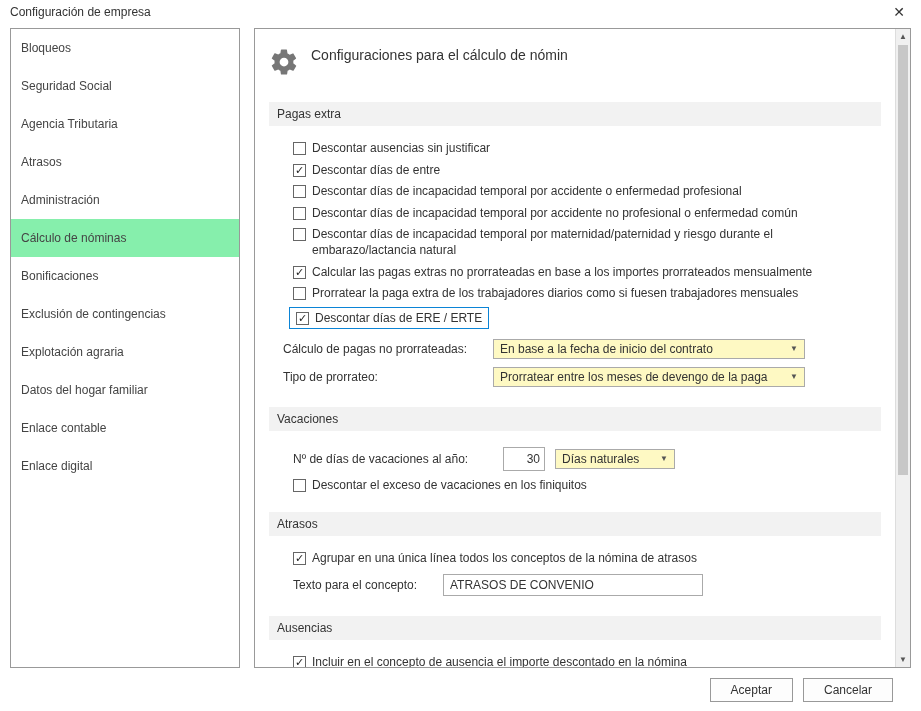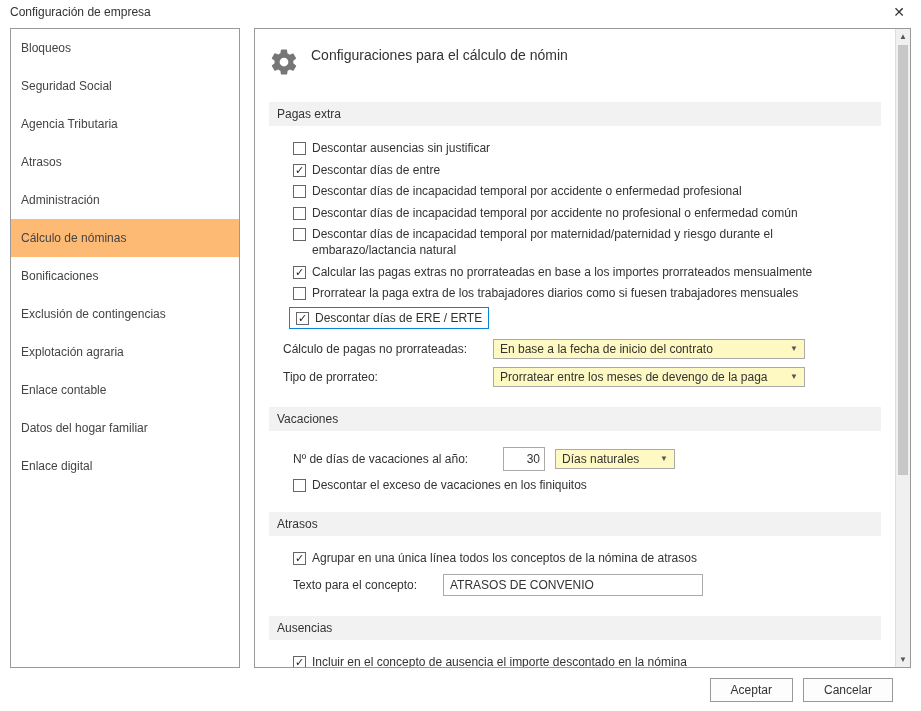--- a/index.html
+++ b/index.html
@@ -38,21 +38,21 @@
     background: #fff;
     overflow-y: auto;
   }
   .sidebar-item {
     padding: 12px 10px;
     cursor: pointer;
     color: #444;
     font-size: 12px;
   }
   .sidebar-item.selected {
-    background: #fdba74;
+    background: #86efac;
   }
   .content {
     flex: 1;
     border: 1px solid #999;
     position: relative;
     overflow: hidden;
   }
   .content-scroll {
     position: absolute;
     top: 0; left: 0; right: 15px; bottom: 0;
@@ -202,22 +202,22 @@
   <div class="sidebar">
     <div class="sidebar-item"><span>Bloqueos</span></div>
     <div class="sidebar-item"><span>Seguridad Social</span></div>
     <div class="sidebar-item"><span>Agencia Tributaria</span></div>
     <div class="sidebar-item"><span>Atrasos</span></div>
     <div class="sidebar-item"><span>Administración</span></div>
     <div class="sidebar-item selected"><span>Cálculo de nóminas</span></div>
     <div class="sidebar-item"><span>Bonificaciones</span></div>
     <div class="sidebar-item"><span>Exclusión de contingencias</span></div>
     <div class="sidebar-item"><span>Explotación agraria</span></div>
+    <div class="sidebar-item"><span>Datos del hogar familiar</span></div>
     <div class="sidebar-item"><span>Enlace contable</span></div>
-    <div class="sidebar-item"><span>Datos del hogar familiar</span></div>
     <div class="sidebar-item"><span>Enlace digital</span></div>
   </div>
 
   <div class="content">
     <div class="content-scroll">
       <div class="section-header-row">
         <span class="gear-icon">
           <svg viewBox="0 0 24 24" fill="#767676">
               <path d="M19.4 13a7.5 7.5 0 0 0 .1-1 7.5 7.5 0 0 0-.1-1l2.1-1.6a.5.5 0 0 0 .1-.6l-2-3.5a.5.5 0 0 0-.6-.2l-2.5 1a7.3 7.3 0 0 0-1.7-1l-.4-2.6A.5.5 0 0 0 14 2h-4a.5.5 0 0 0-.5.4L9.1 5a7.3 7.3 0 0 0-1.7 1l-2.5-1a.5.5 0 0 0-.6.2l-2 3.5a.5.5 0 0 0 .1.6L4.5 11a7.5 7.5 0 0 0-.1 1 7.5 7.5 0 0 0 .1 1l-2.1 1.6a.5.5 0 0 0-.1.6l2 3.5a.5.5 0 0 0 .6.2l2.5-1a7.3 7.3 0 0 0 1.7 1l.4 2.6A.5.5 0 0 0 10 22h4a.5.5 0 0 0 .5-.4l.4-2.6a7.3 7.3 0 0 0 1.7-1l2.5 1a.5.5 0 0 0 .6-.2l2-3.5a.5.5 0 0 0-.1-.6ZM12 15.5A3.5 3.5 0 1 1 15.5 12 3.5 3.5 0 0 1 12 15.5Z"></path>
             </svg>

